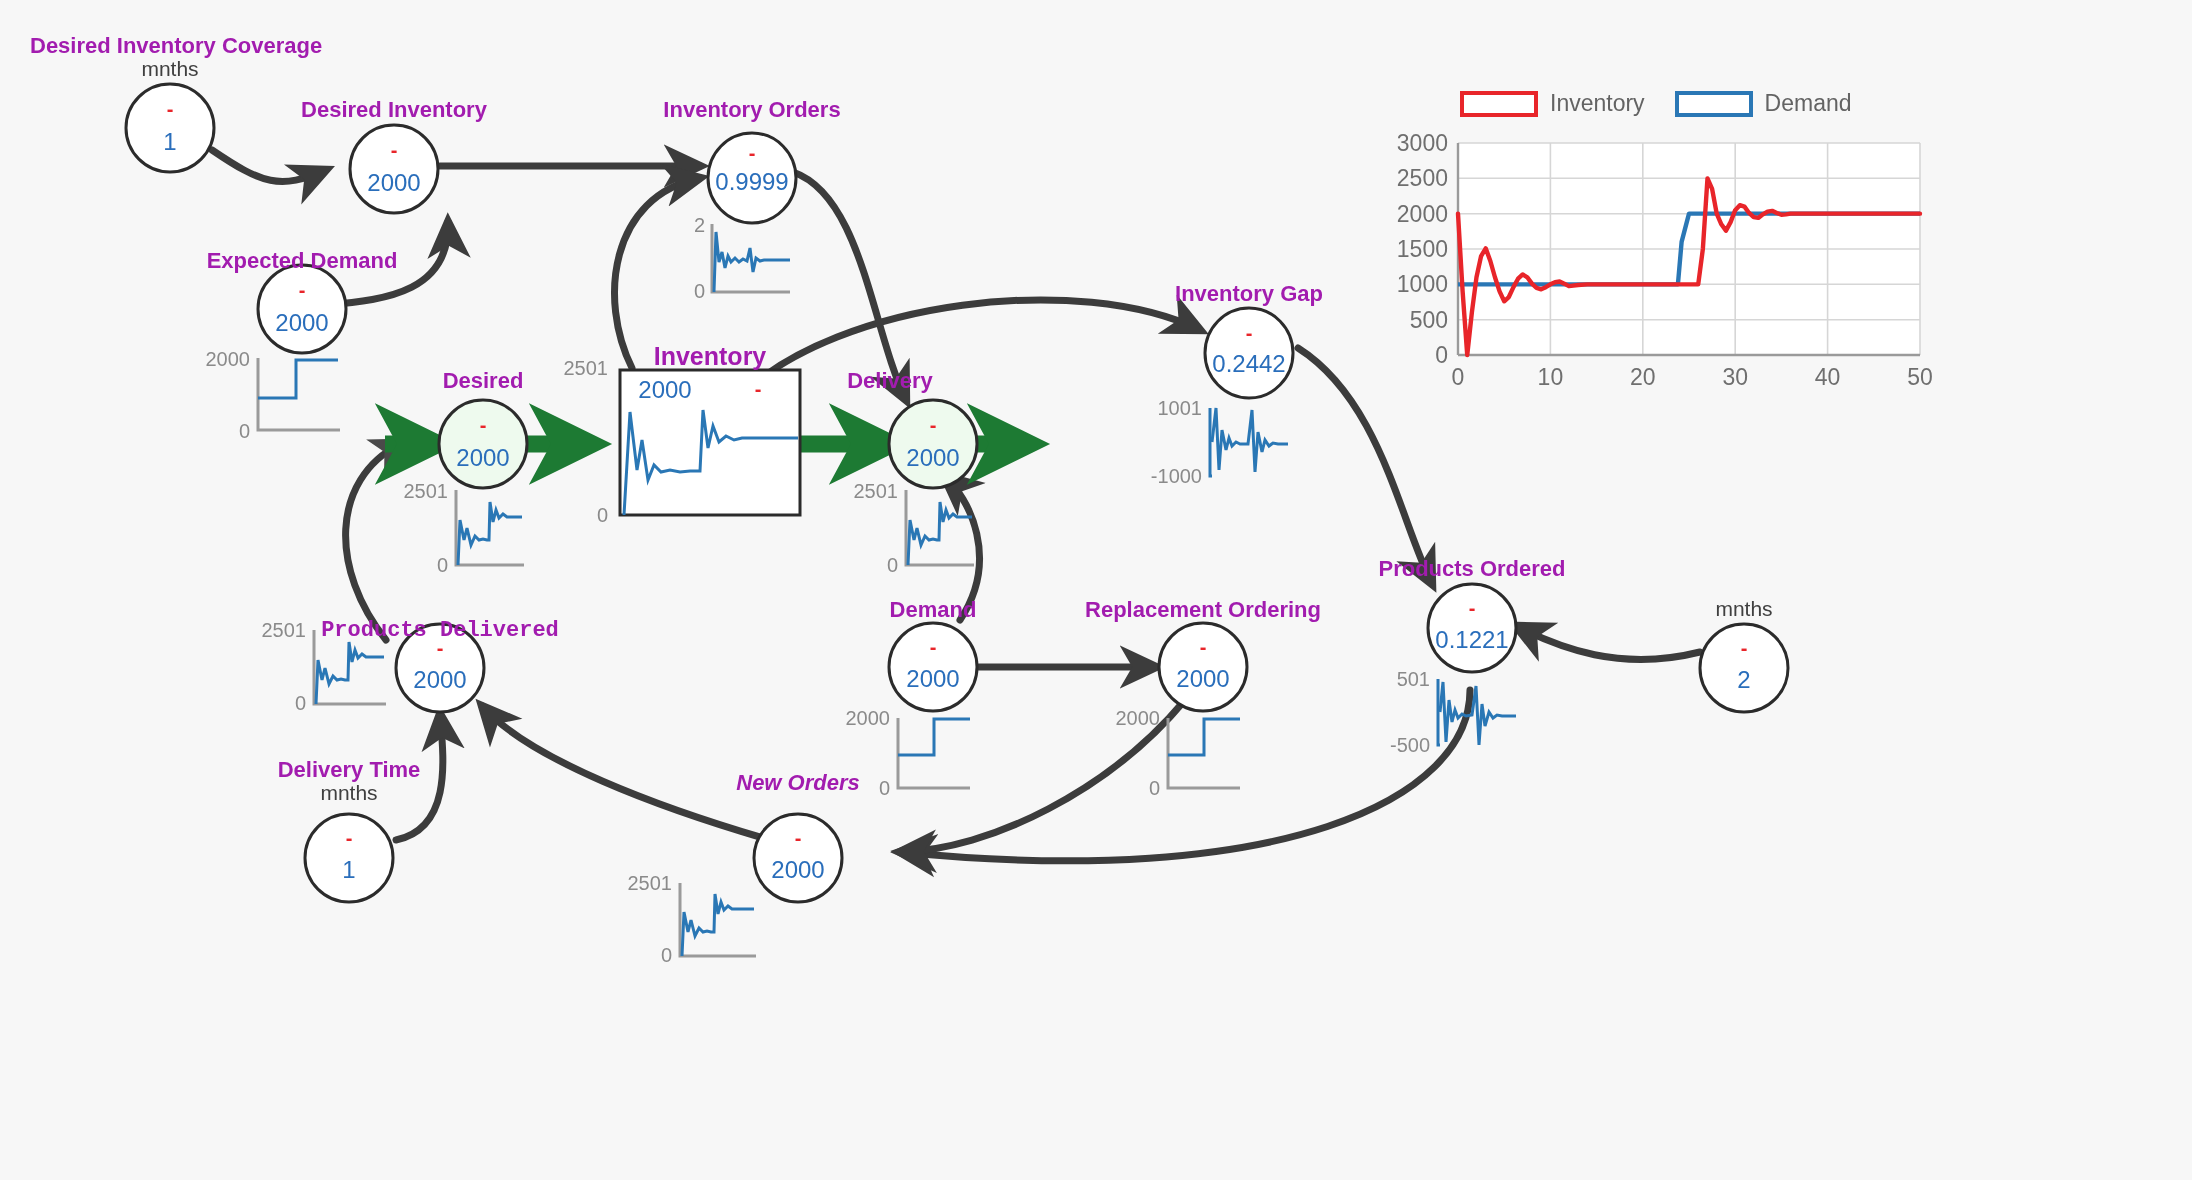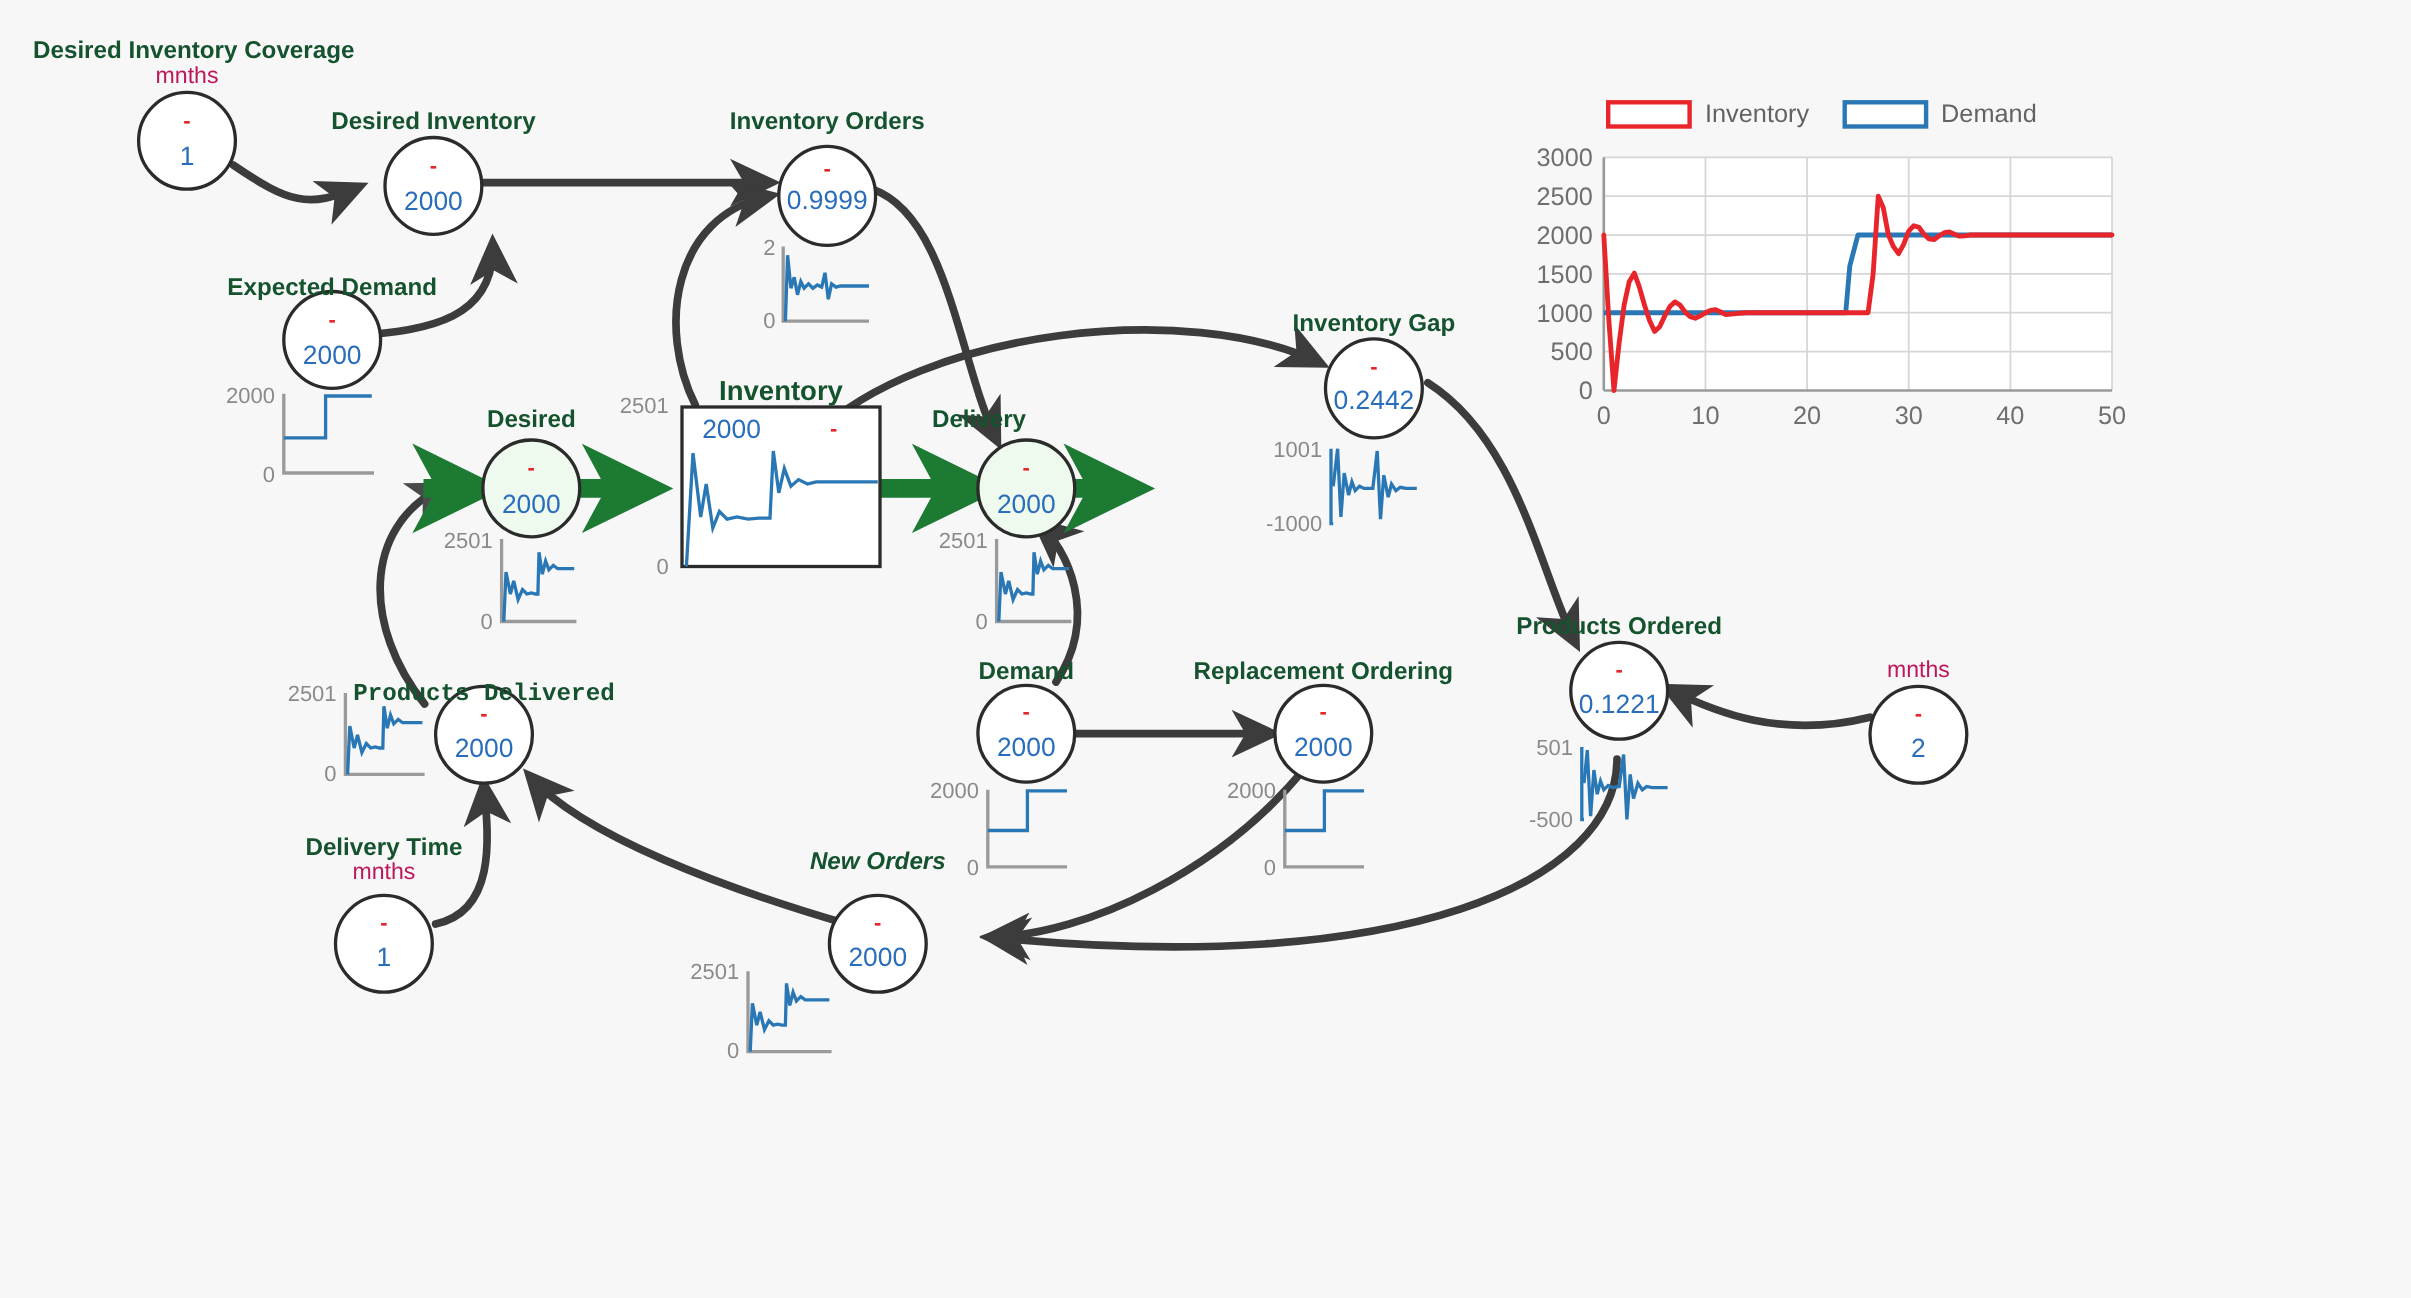--- a/index.html
+++ b/index.html
@@ -11,30 +11,30 @@
     position:relative;
   }
   #stage{position:absolute;left:0;top:0;width:2192px;height:1180px;}
   svg.layer{position:absolute;left:0;top:0;width:2192px;height:1180px;overflow:visible;}
   #edges{z-index:1;}
   #nodes{z-index:3;}
   .node-label{
     position:absolute;
     font-weight:bold;
     font-size:22px;
-    color:#14532d;
+    color:#a21caf;
     text-align:center;
     white-space:nowrap;
     z-index:4;
   }
   .node-label.wrap{white-space:normal;}
   .units{
     position:absolute;
     font-size:21px;
-    color:#be185d;
+    color:#404040;
     text-align:center;
     white-space:nowrap;
     z-index:4;
   }
   .nodeval{
     font-family:"Liberation Sans", sans-serif;
     font-size:24px;
     fill:#2a6ebb;
   }
   .minus{

